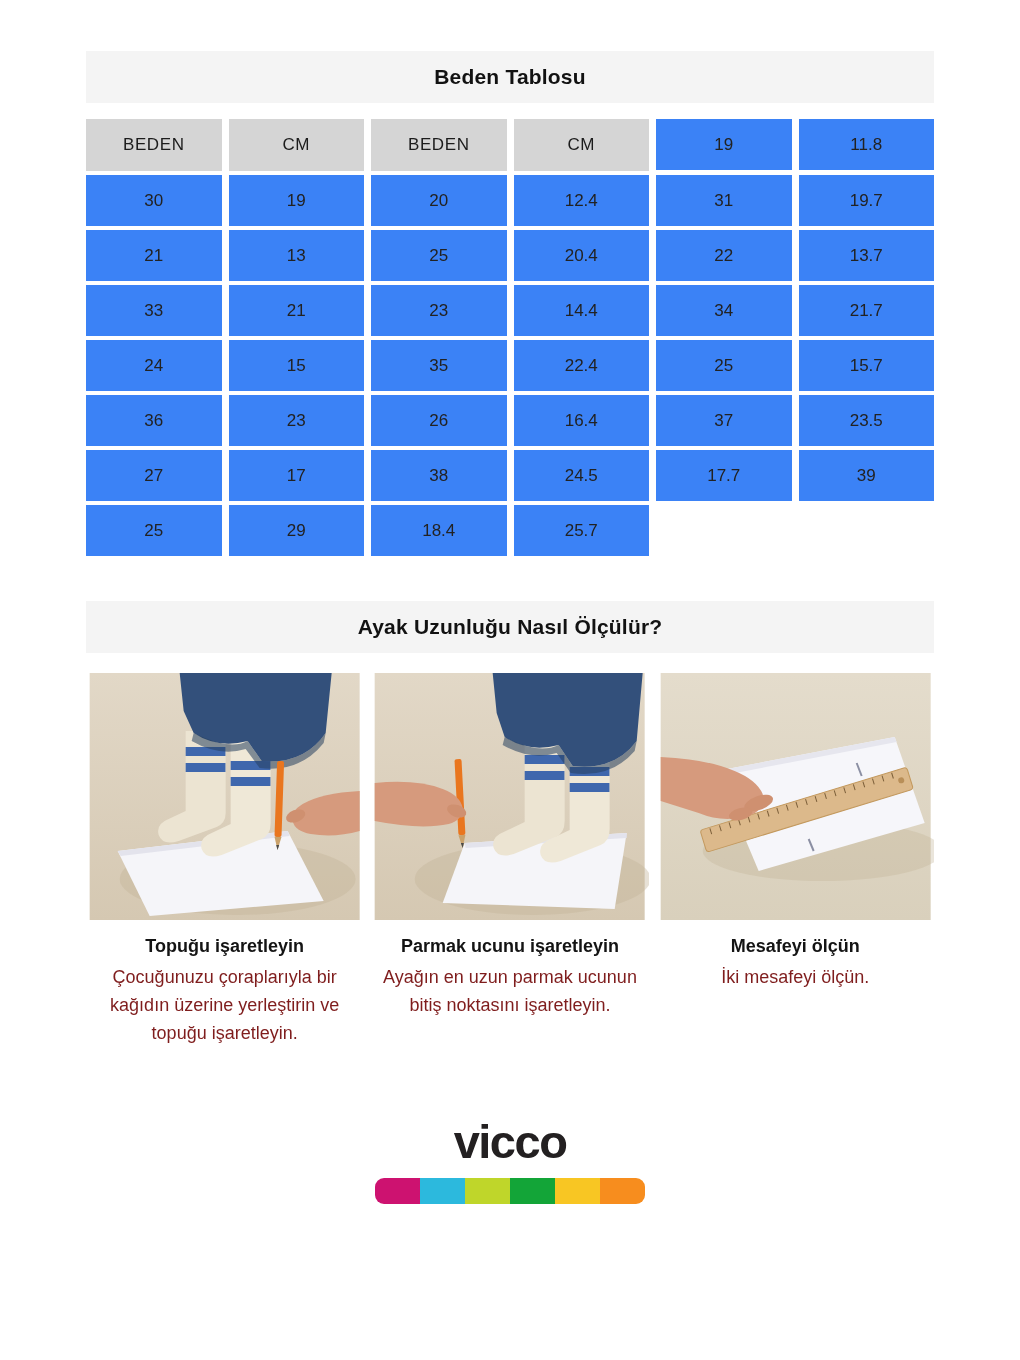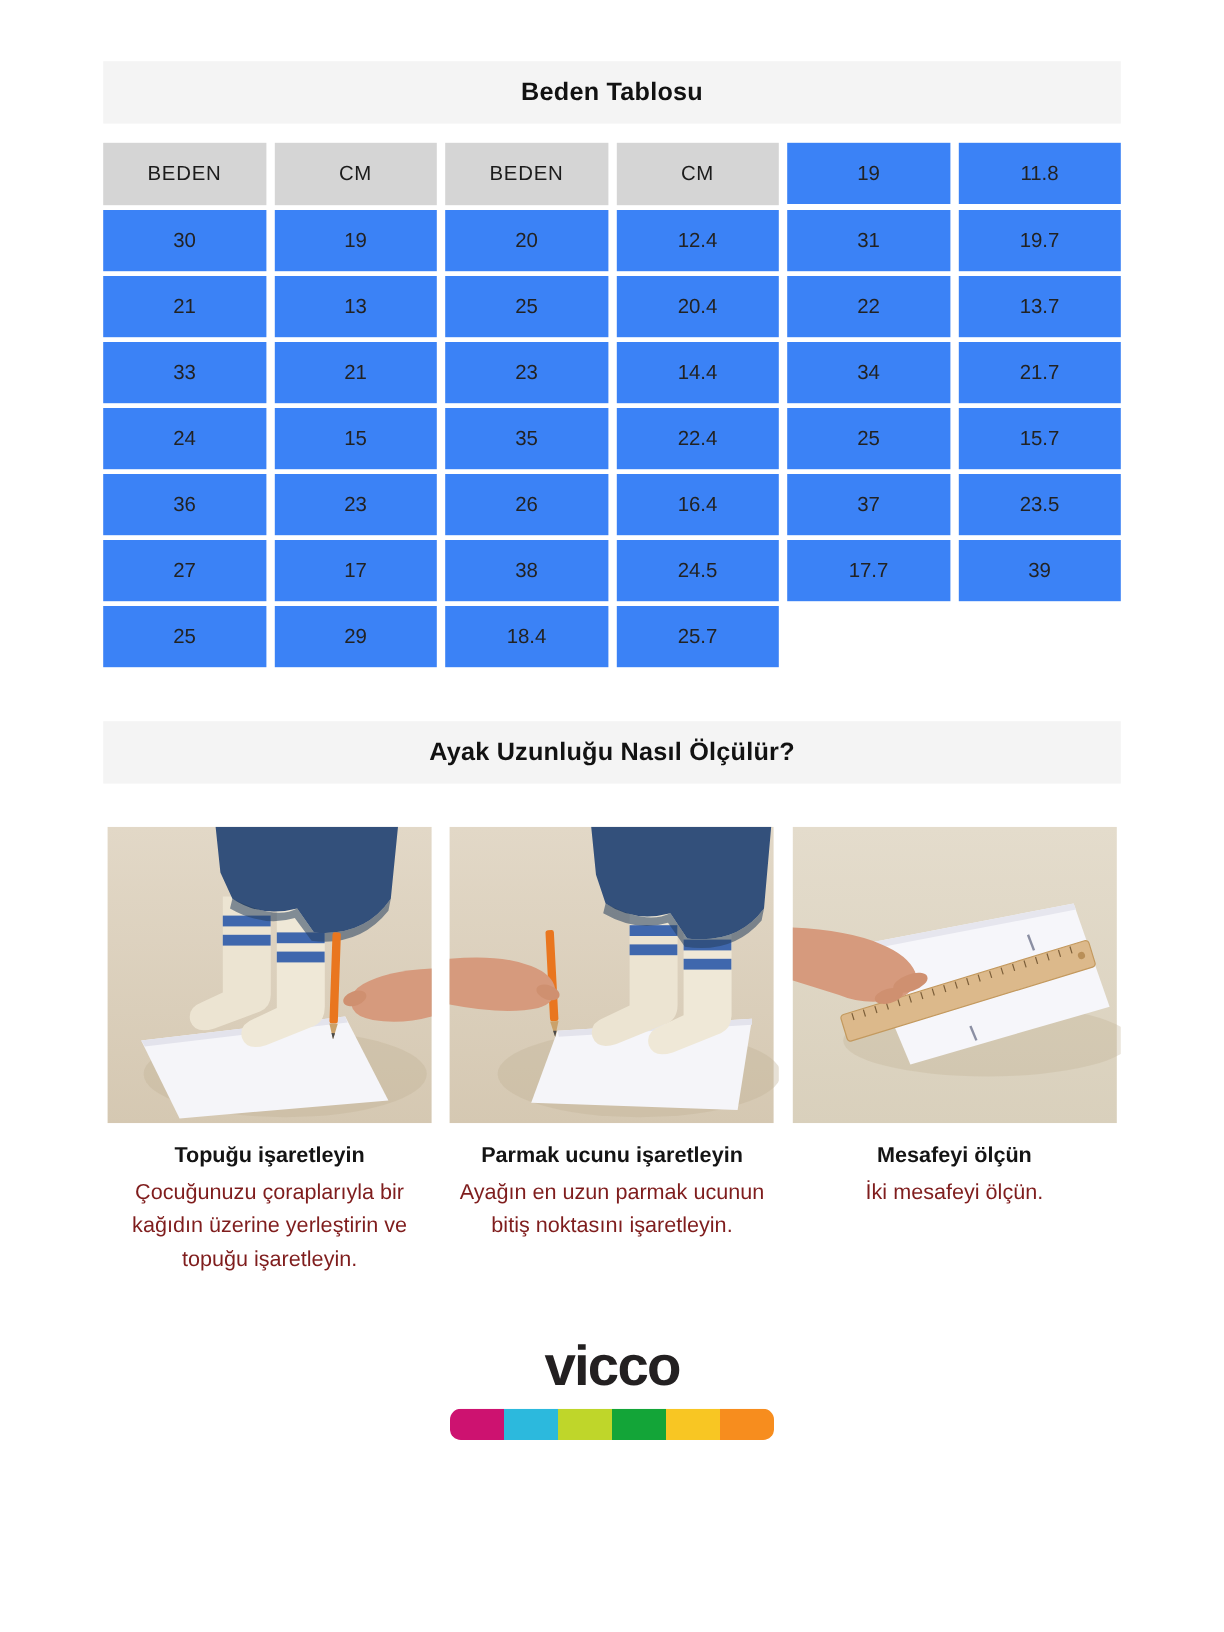--- a/index.html
+++ b/index.html
@@ -36,38 +36,38 @@
     font-size: 17px; color: #1c1c1c; letter-spacing: .6px;
   }
   .cell {
     height: 51px; background: #3b82f6;
     display: flex; align-items: center; justify-content: center;
     font-size: 17px; color: #222222;
   }
 
   
   .steps {
-    margin-top: 36px;
+    margin-top: 20px;
     display: grid;
     grid-template-columns: repeat(3, 1fr);
     column-gap: 8px;
   }
   .photo { width: 100%; height: 247px; display: block; }
   .step-heading {
     margin: 16px 0 0; font-size: 18px; font-weight: bold;
     text-align: center; color: #141414;
   }
   .step-desc {
     margin: 7px auto 0; font-size: 18px; line-height: 1.55;
     text-align: center; color: #7f1d1d; max-width: 262px;
   }
 
   
   .brand {
-    margin-top: 50px; text-align: center;
+    margin-top: 70px; text-align: center;
     font-size: 47px; font-weight: 800; letter-spacing: -1.5px;
     color: #232021; line-height: 1;
   }
   .colorbar {
     width: 270px; height: 26px;
     margin: 13px auto 0;
     border-radius: 9px; overflow: hidden;
     display: flex;
   }
   .bar-seg { flex: 1; height: 100%; }

